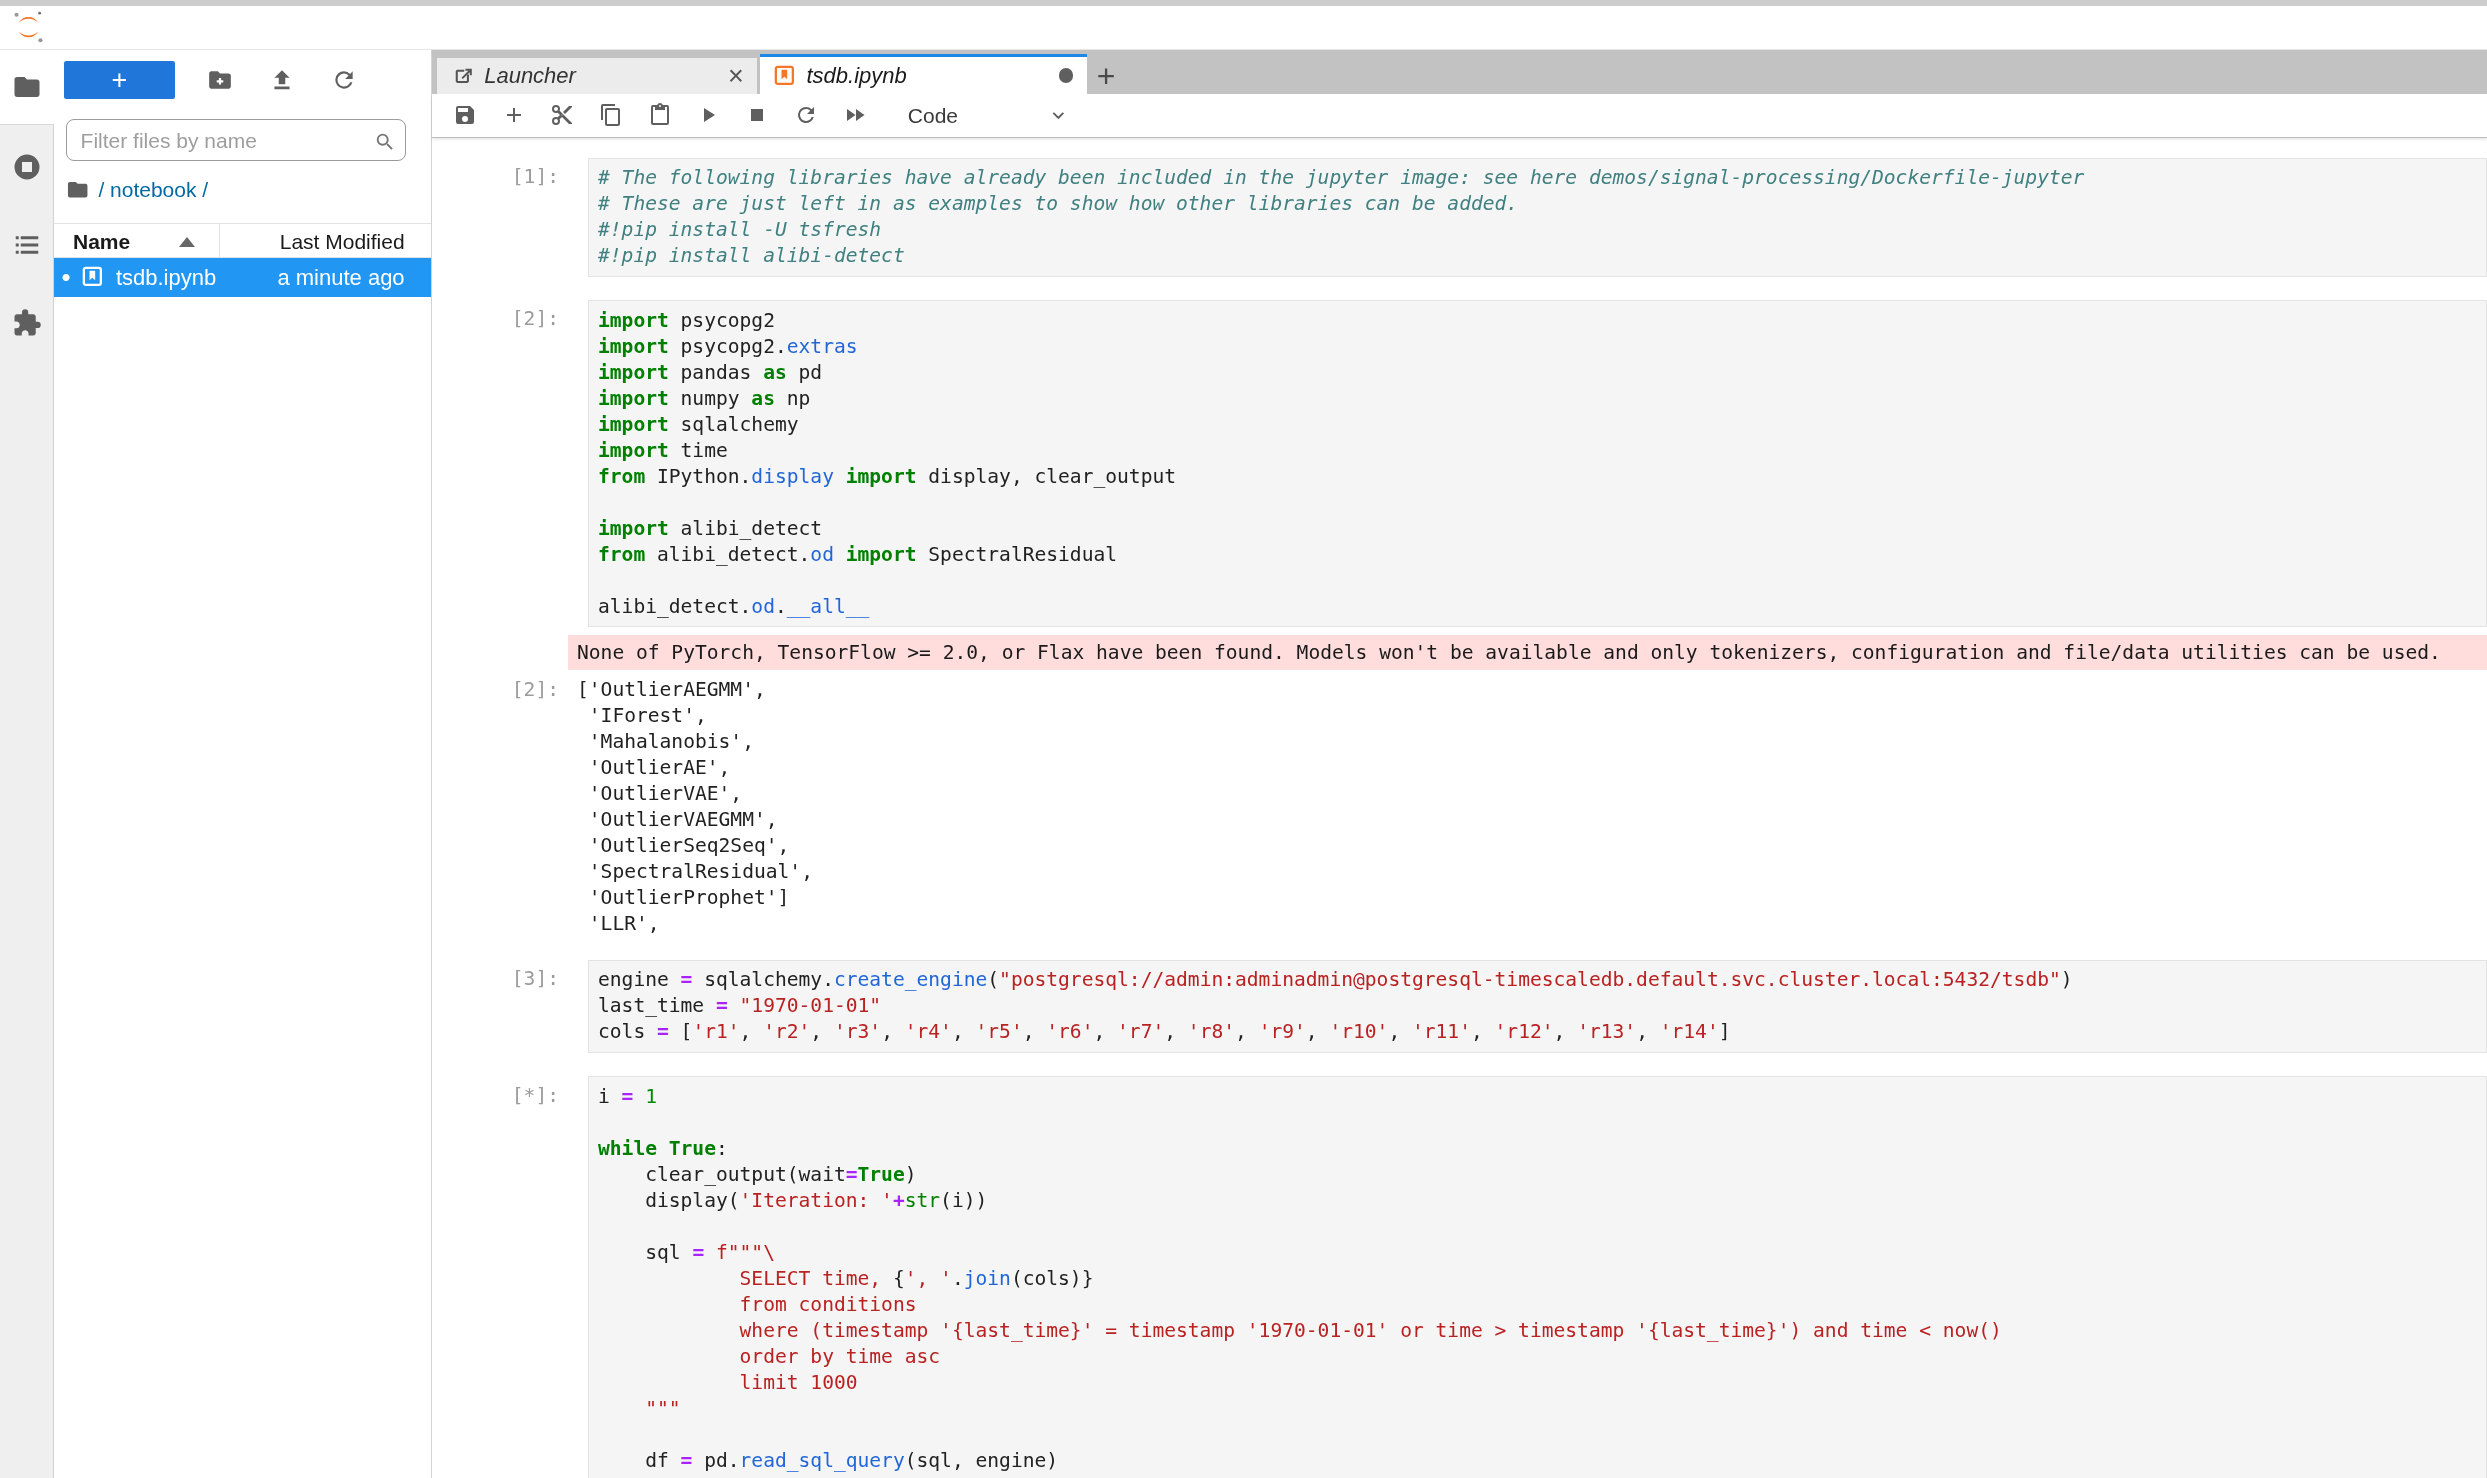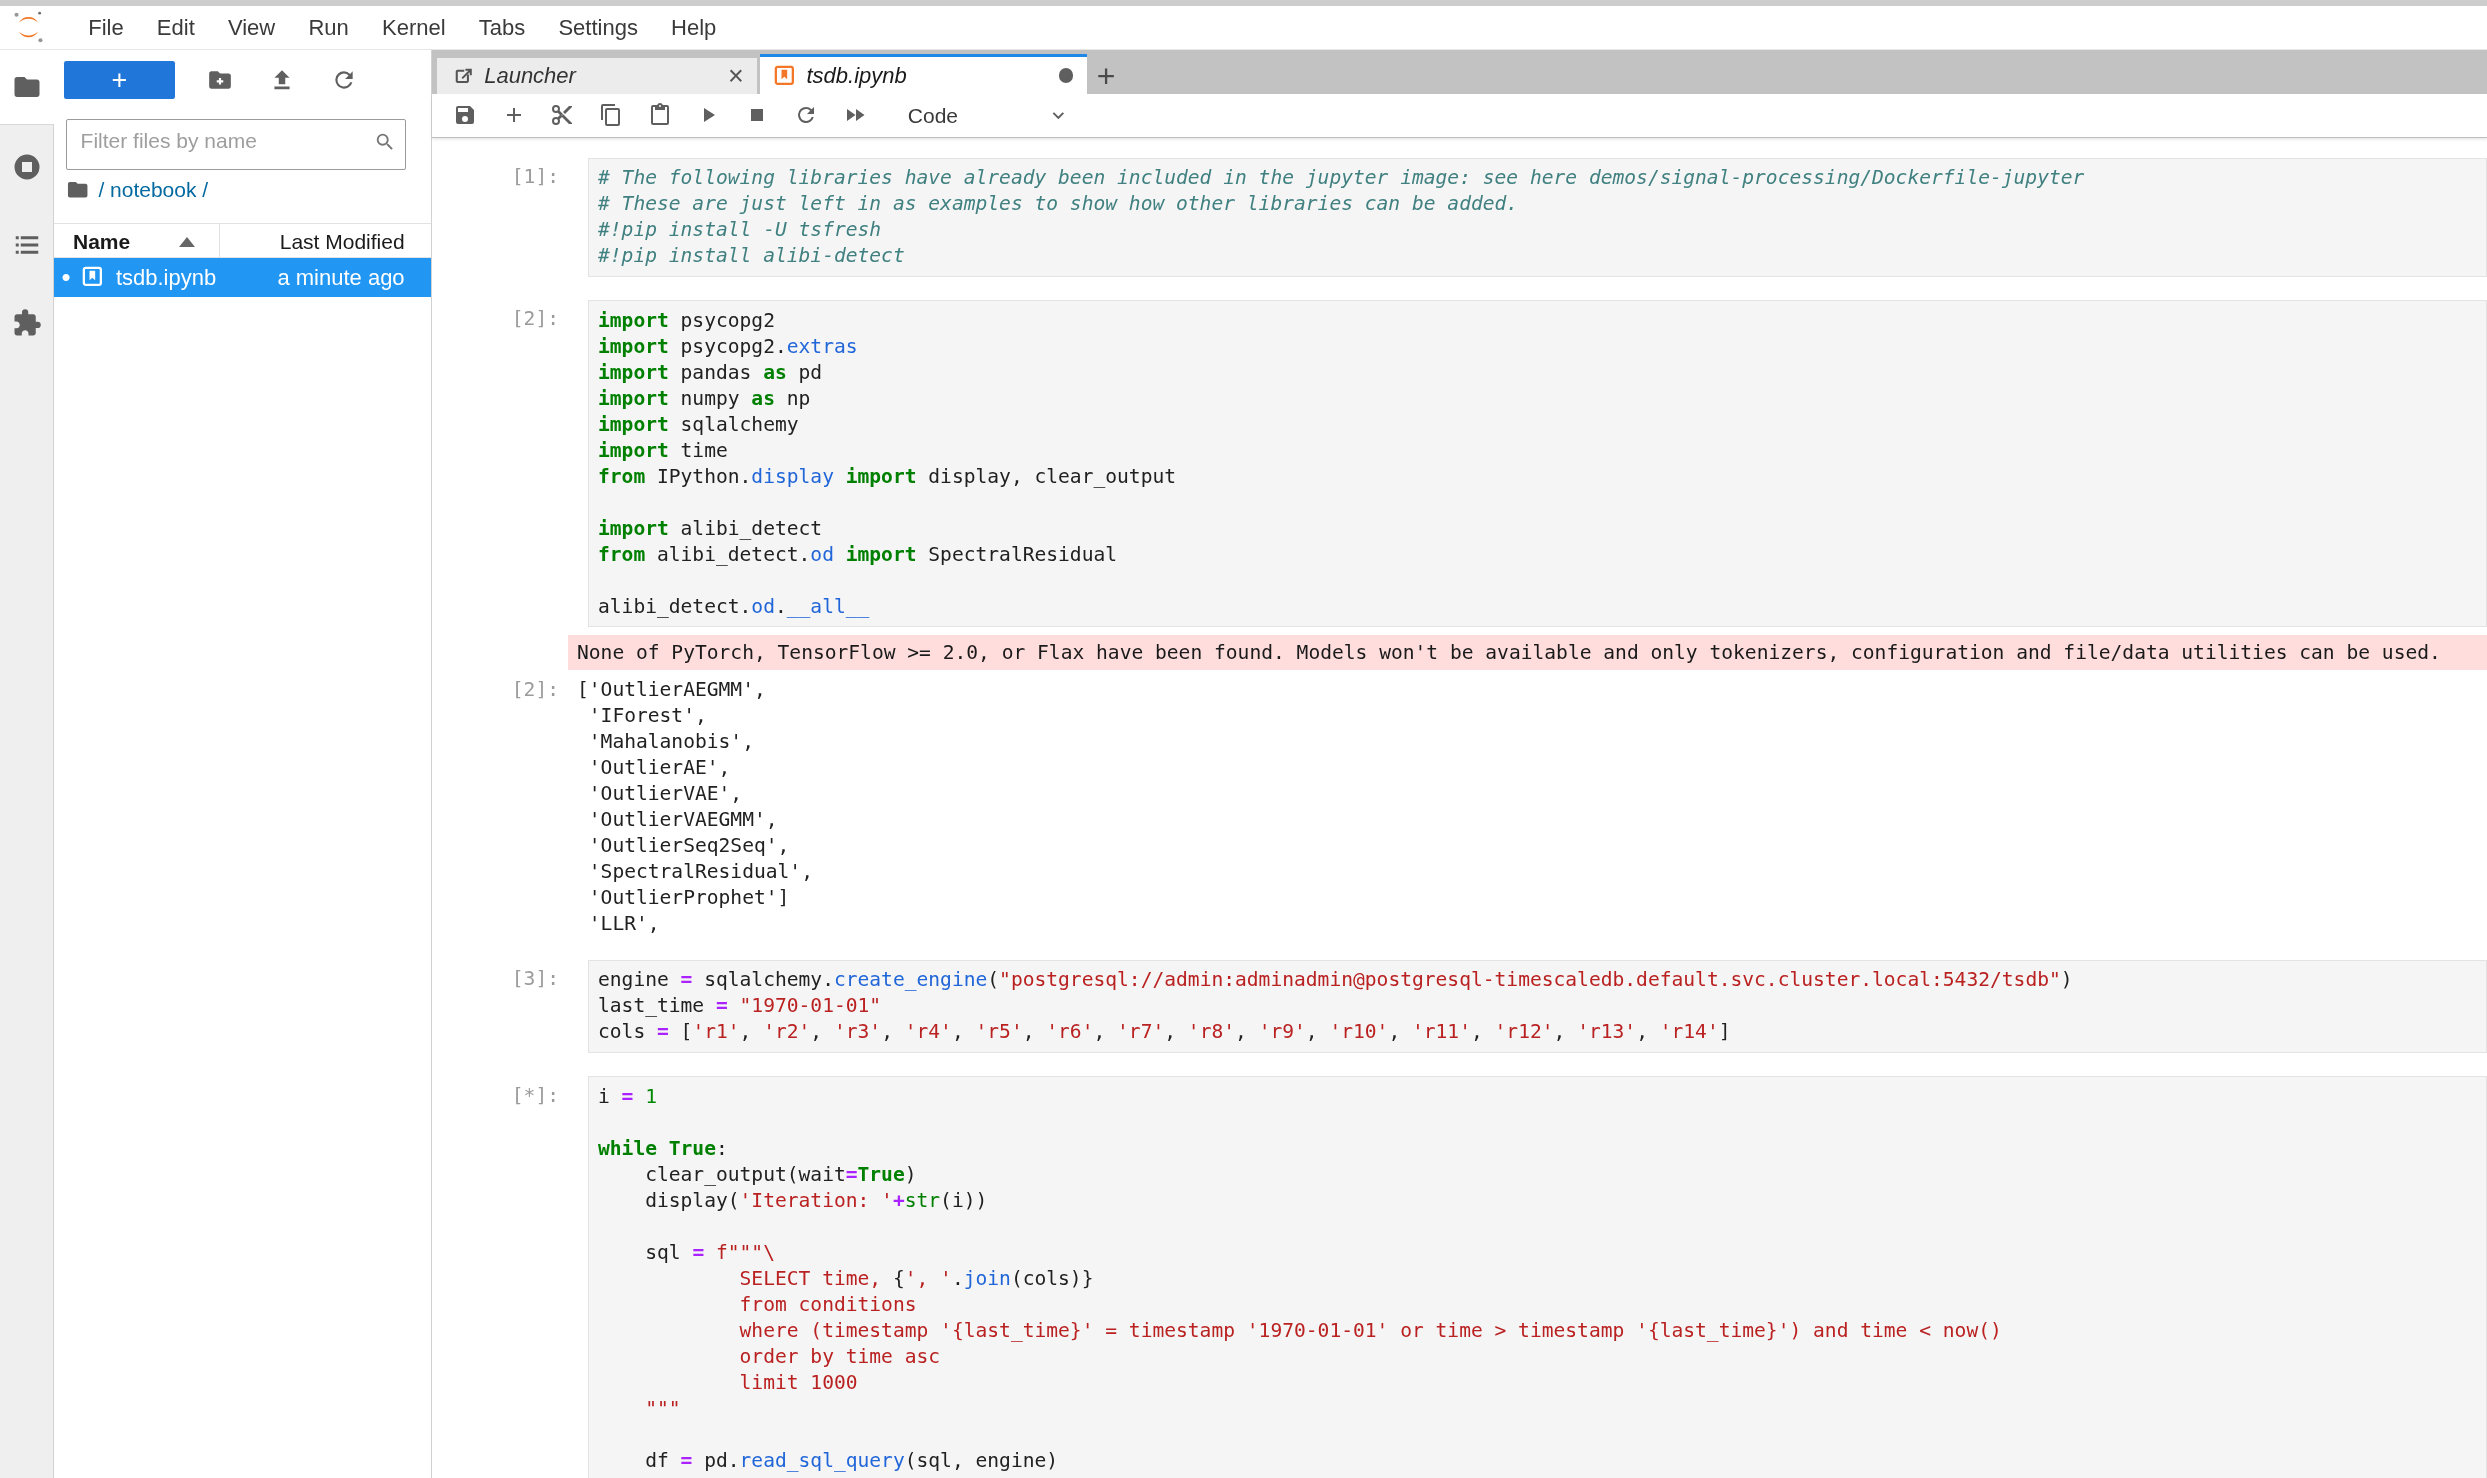--- a/index.html
+++ b/index.html
@@ -23,22 +23,22 @@
   .ab-rest .ab-icon { margin-top:27px; }
   .ab-rest .ab-icon + .ab-icon { margin-top:48px; }
   
   .file-panel { width:378px; background:#fff; position:relative; border-right:0.8px solid #d2d2d2; }
   .fb-toolbar { position:absolute; top:10.6px; left:9.8px; right:7.6px; height:39px;
                 display:flex; align-items:center; }
   .new-launcher { width:111px; height:38px; background:#2176d9; color:#fff; border:none;
                   border-radius:2.3px; font-size:27px; line-height:35px; cursor:pointer; }
   .fb-tool-icons { display:flex; margin-left:32px; gap:36px; }
   .fb-tool-icons svg { width:26px; height:26px; }
-  .filter-wrap { position:absolute; top:69px; left:12px; width:340px; height:51px;
-                 border:0.8px solid #9b9b9b; border-radius:2px; background:#fff; }
+  .filter-wrap { position:absolute; top:69px; left:12px; width:340px; height:42px;
+                 border:0.8px solid #9b9b9b; border-radius:8px; background:#fff; }
   .filter-wrap input { border:none; outline:none; width:295px; height:42px; font-size:21px;
                        padding-left:13.6px; color:#333; font-family:"Liberation Sans",sans-serif; background:transparent;}
   .filter-wrap input::placeholder { color:#9e9e9e; }
   .filter-wrap svg { position:absolute; right:9px; top:11.3px; width:22px; height:22px; }
   .breadcrumb { position:absolute; top:127px; left:12px; height:26px; display:flex; align-items:center; }
   .breadcrumb svg { width:23.4px; height:23.4px; margin-right:9px; }
   .breadcrumb-text { font-size:21px; color:#0369a1; }
   .fb-header { position:absolute; top:173px; left:0; right:0; height:35px;
                border-top:0.8px solid #e2e2e2; border-bottom:0.8px solid #e2e2e2; }
   .col-name-label { position:absolute; left:19px; top:6px; font-size:21px; font-weight:bold; color:#1a1a1a; }
@@ -102,30 +102,20 @@
   <div class="menubar">
     <span class="logo">
       <svg viewBox="0 0 44 44">
         <path d="M10 27 A 13.5 13.5 0 0 0 34 27 A 17 17 0 0 1 10 27" fill="#f37726"></path>
         <path d="M34 16 A 13.5 13.5 0 0 0 10 16 A 17 17 0 0 1 34 16" fill="#f37726"></path>
         <circle cx="7" cy="6" r="2.6" fill="#989898"></circle>
         <circle cx="37" cy="38" r="2.6" fill="#989898"></circle>
         <circle cx="36" cy="4" r="1.8" fill="#6f7070"></circle>
       </svg>
     </span>
-    <nav class="menu-items" id="menu-items">
-        <span class="menu-item">File</span>
-        <span class="menu-item">Edit</span>
-        <span class="menu-item">View</span>
-        <span class="menu-item">Run</span>
-        <span class="menu-item">Kernel</span>
-        <span class="menu-item">Tabs</span>
-        <span class="menu-item">Settings</span>
-        <span class="menu-item">Help</span>
-      </nav>
   </div>
 
   <div class="body-row">
     <div class="activity-bar">
       <div class="ab-top">
         <svg class="ab-icon" viewBox="0 0 24 24">
           <path class="fill" d="M10 4H4c-1.1 0-2 .9-2 2v12c0 1.1.9 2 2 2h16c1.1 0 2-.9 2-2V8c0-1.1-.9-2-2-2h-8l-2-2z"></path>
         </svg>
       </div>
       <div class="ab-rest">

